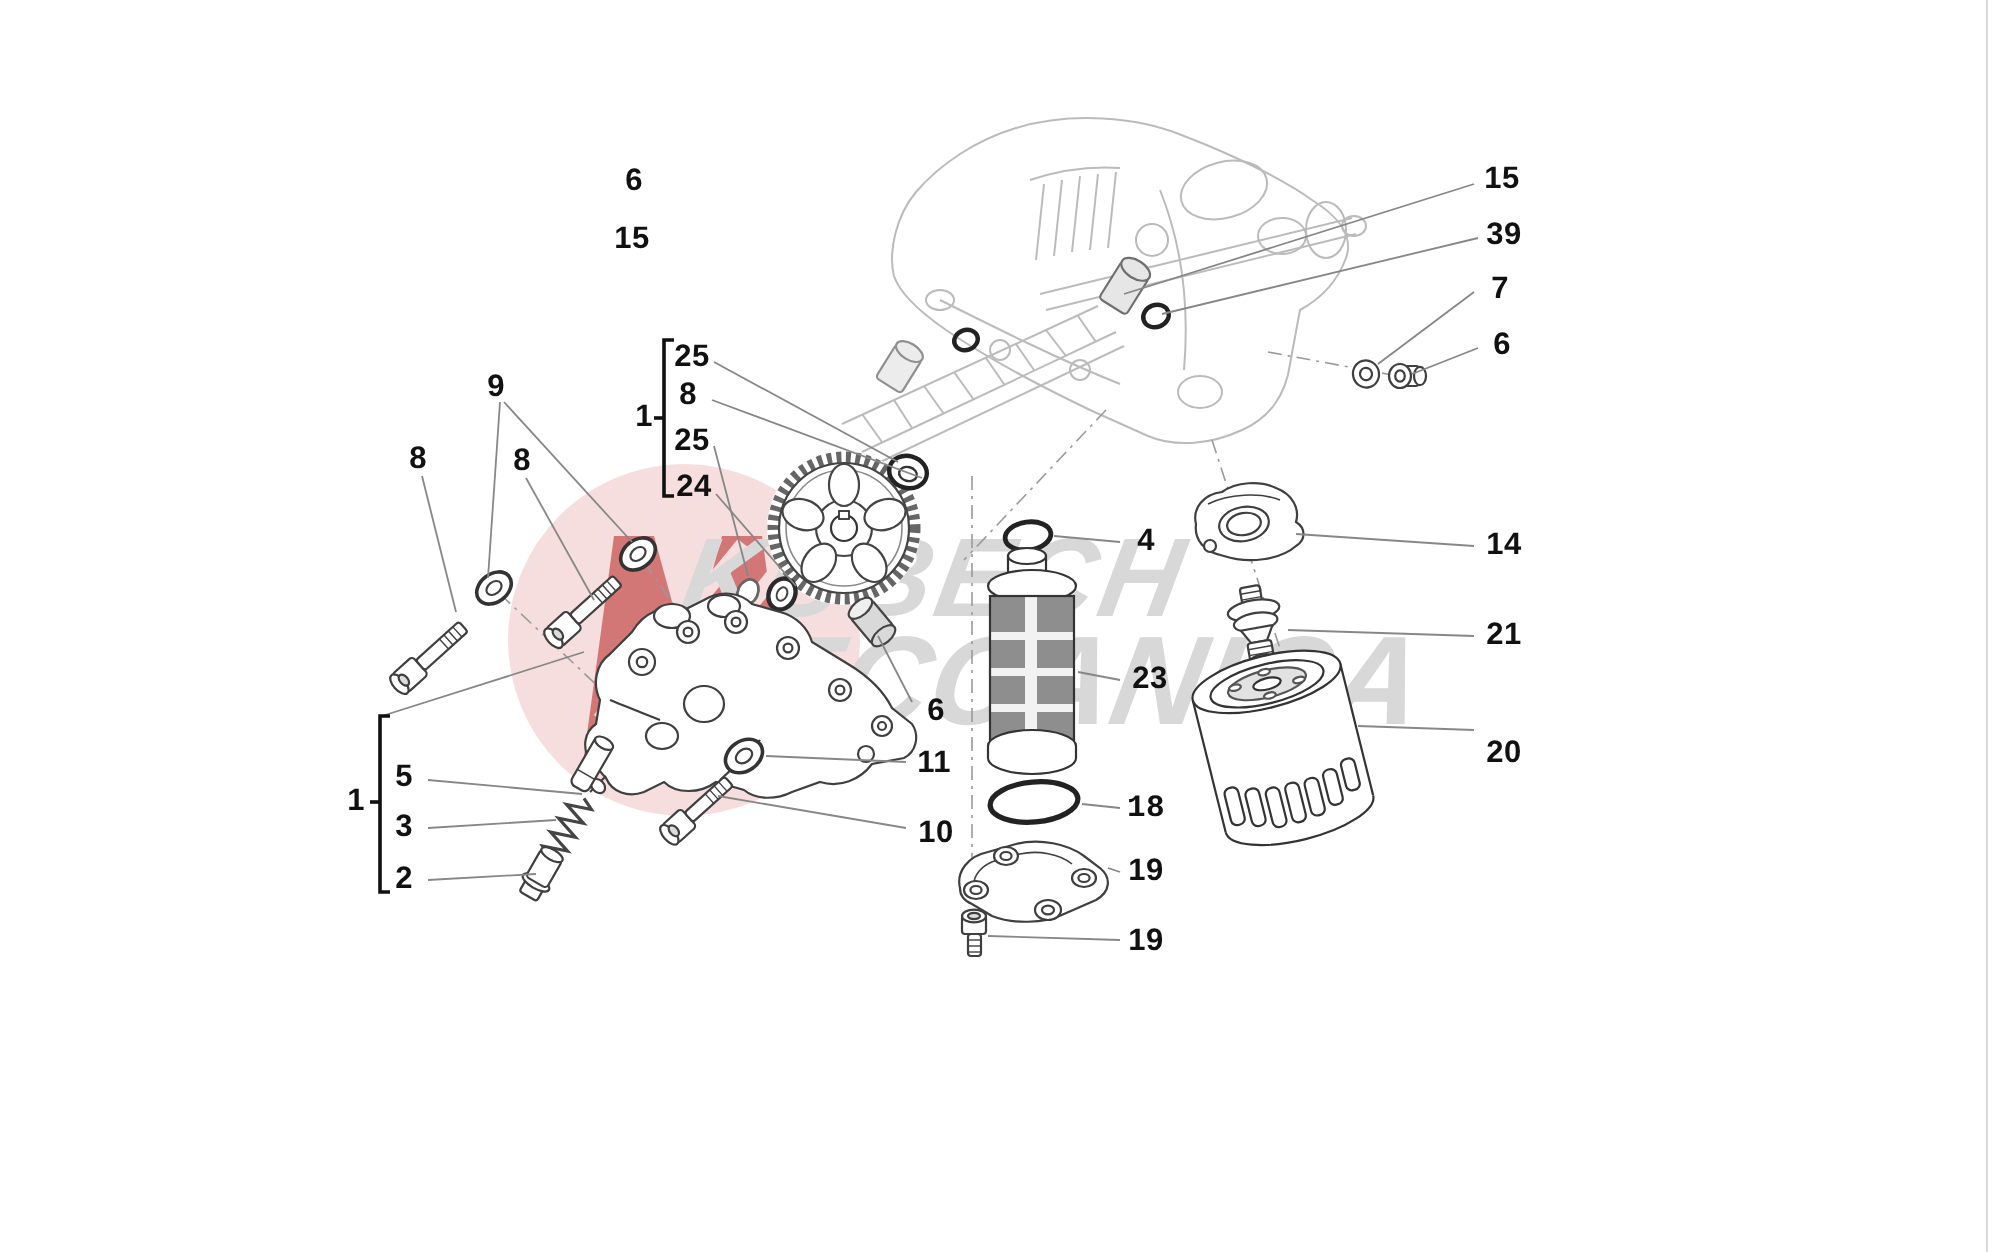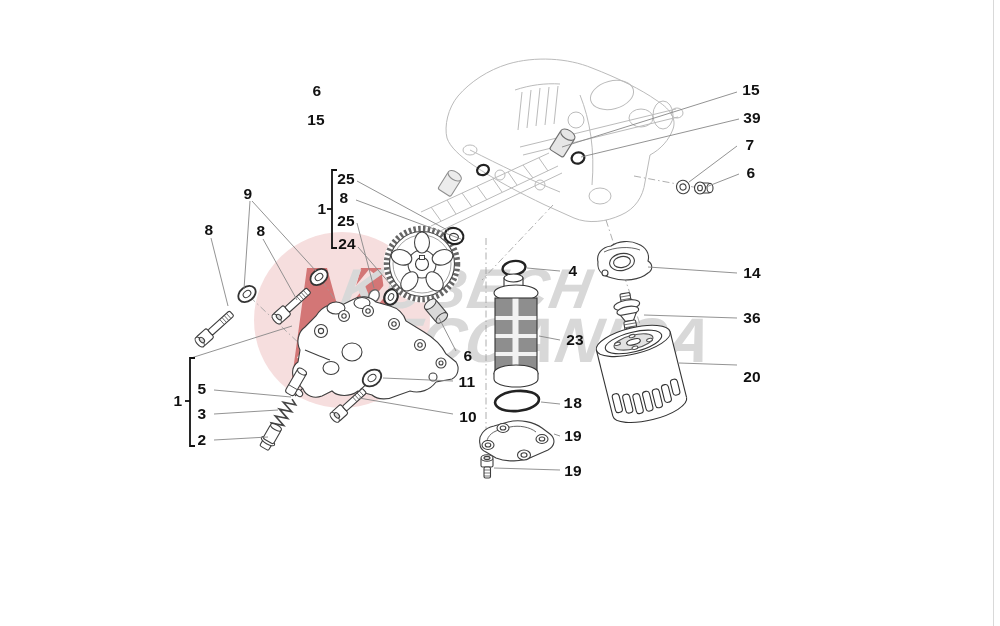--- a/index.html
+++ b/index.html
@@ -362,21 +362,21 @@
       <div class="part-label" style="left: 346px; top: 179px;">25</div>
       <div class="part-label" style="left: 344px; top: 198px;">8</div>
       <div class="part-label" style="left: 346px; top: 221px;">25</div>
       <div class="part-label" style="left: 347px; top: 244px;">24</div>
       <div class="part-label" style="left: 751px; top: 90px;">15</div>
       <div class="part-label" style="left: 752px; top: 118px;">39</div>
       <div class="part-label" style="left: 750px; top: 145px;">7</div>
       <div class="part-label" style="left: 751px; top: 173px;">6</div>
       <div class="part-label" style="left: 573px; top: 271px;">4</div>
       <div class="part-label" style="left: 752px; top: 273px;">14</div>
-      <div class="part-label" style="left: 752px; top: 318px;">36</div>
+      <div class="part-label" style="left: 752px; top: 318px;">21</div>
       <div class="part-label" style="left: 575px; top: 340px;">23</div>
       <div class="part-label" style="left: 752px; top: 365px; margin-top: 12px;">20</div>
       <div class="part-label" style="left: 573px; top: 404px; font-family: Liberation Mono, monospace;">18</div>
       <div class="part-label" style="left: 573px; top: 436px; text-align: center;">19</div>
       <div class="part-label" style="left: 573px; top: 471px;">19</div>
       <div class="part-label" style="left: 468px; top: 356px;">6</div>
       <div class="part-label" style="left: 467px; top: 382px;">11</div>
       <div class="part-label" style="left: 468px; top: 417px;">10</div>
       <div class="part-label" style="left: 178px; top: 401px;">1</div>
       <div class="part-label" style="left: 202px; top: 389px;">5</div>

